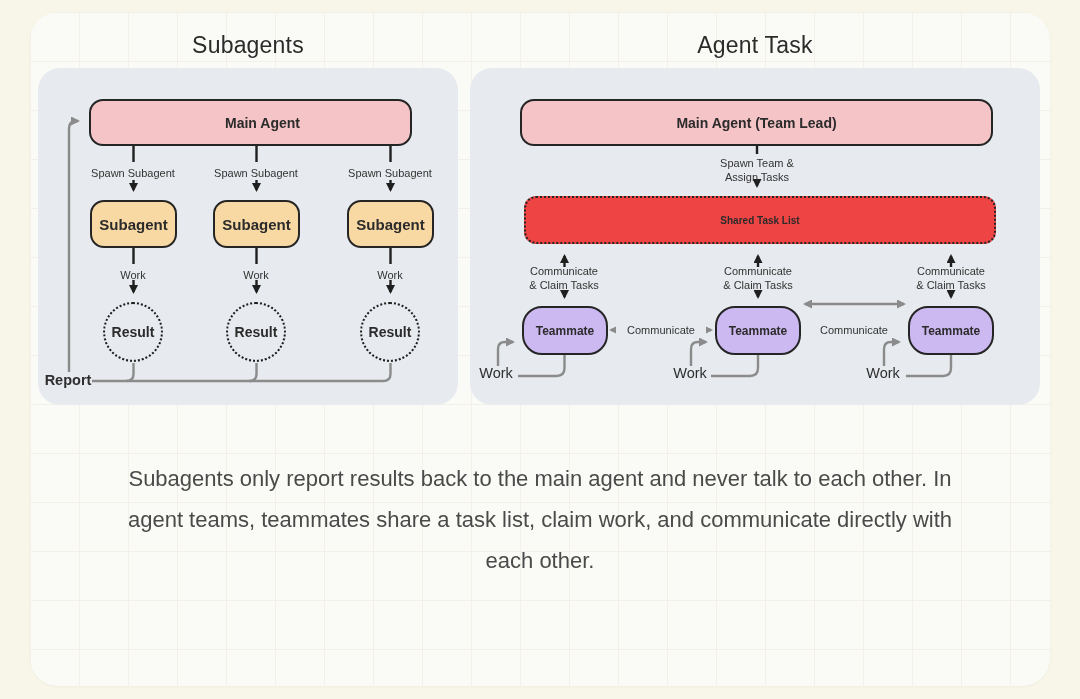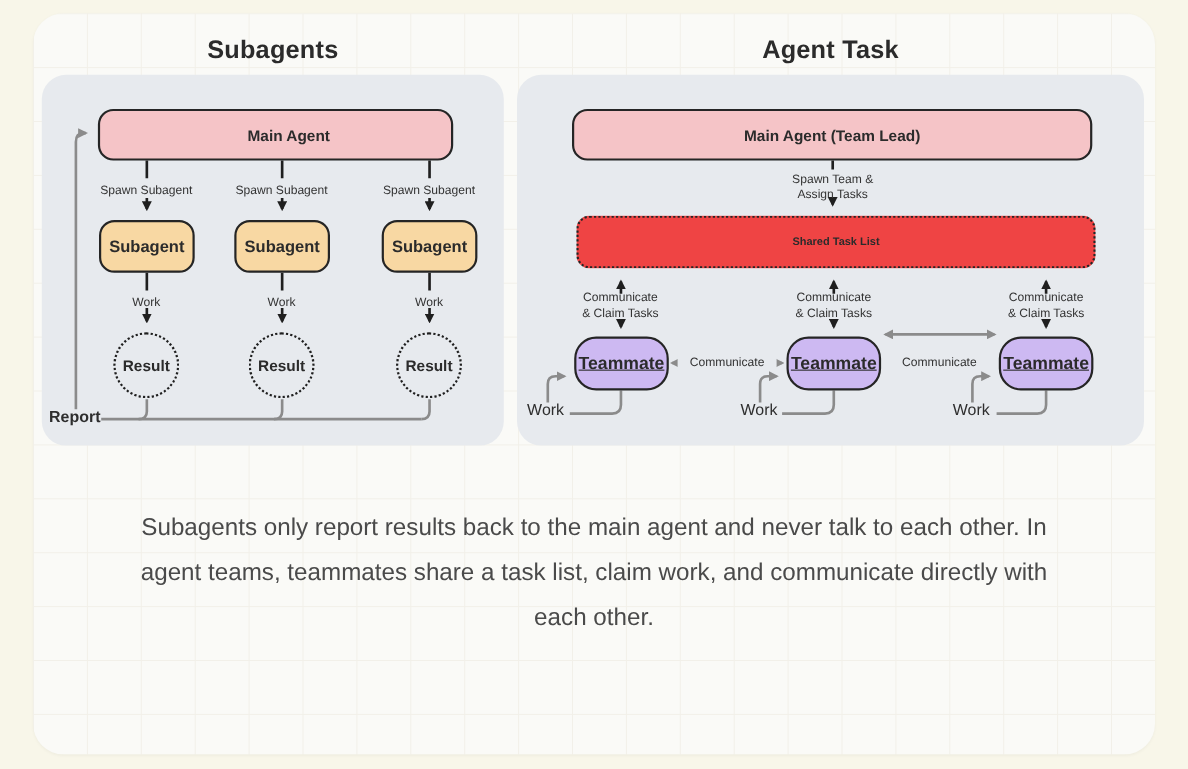--- a/index.html
+++ b/index.html
@@ -5,34 +5,34 @@
   html,body{margin:0;padding:0;}
   body{font-family:"Liberation Sans","DejaVu Sans",sans-serif;}
   .page{position:relative;width:1080px;height:699px;background:#F8F6E9;overflow:hidden;}
   .card{position:absolute;left:30px;top:12px;width:1020px;height:674px;border-radius:28px;
         background-color:#FAFAF7;
         background-image:linear-gradient(#f2f0e9 1px,transparent 1px),
                          linear-gradient(90deg,#f2f0e9 1px,transparent 1px);
         background-size:49px 49px;
         box-shadow:0 1px 3px rgba(0,0,0,0.04);}
   .panel-title{position:absolute;top:20px;width:300px;text-align:center;
-        font-size:23px;font-weight:bold;color:#2b2b2b;letter-spacing:0.2px;}
+        font-size:23px;font-weight:normal;color:#2b2b2b;letter-spacing:0.2px;}
   .pt-left{left:68px;}
   .pt-right{left:575px;}
   .panel{position:absolute;top:56px;height:337px;background:#E7EAEE;border-radius:22px;}
   .panel-left{left:8px;width:420px;}
   .panel-right{left:440px;width:570px;}
   .panel svg{position:absolute;left:0;top:0;}
   .node{position:absolute;box-sizing:border-box;border:2px solid #252525;border-radius:14px;
         display:flex;align-items:center;justify-content:center;
         font-weight:bold;color:#2b2b2b;}
   .main-agent{background:#F5C4C7;font-size:14px;}
   .subagent{background:#F8D8A3;font-size:15px;}
   .tasklist{background:#ef4444;border-style:dotted;border-radius:12px;font-size:10px;}
-  .teammate{background:#CDB9F2;border-radius:20px;font-size:16px;text-decoration:underline;}
+  .teammate{background:#CDB9F2;border-radius:20px;font-size:12px;}
   .result-circle{position:absolute;box-sizing:border-box;width:60px;height:60px;border:2.2px dotted #1f1f1f;
         border-radius:50%;display:flex;align-items:center;justify-content:center;
         font-size:14px;font-weight:bold;color:#2b2b2b;}
   .mini-label{position:absolute;text-align:center;font-size:11px;color:#333;line-height:14px;}
   .side-label{position:absolute;font-size:14.5px;color:#2e2e2e;font-weight:bold;text-align:center;}
   .comm-label-bg{background:#E7EAEE;}
   .caption{position:absolute;text-align:center;color:#4a4a4a;}
   .caption-en{left:80px;top:424px;width:860px;font-size:22px;line-height:41px;}
   .caption-zh{left:50px;top:560px;width:920px;font-size:22px;line-height:44px;}
 </style>

